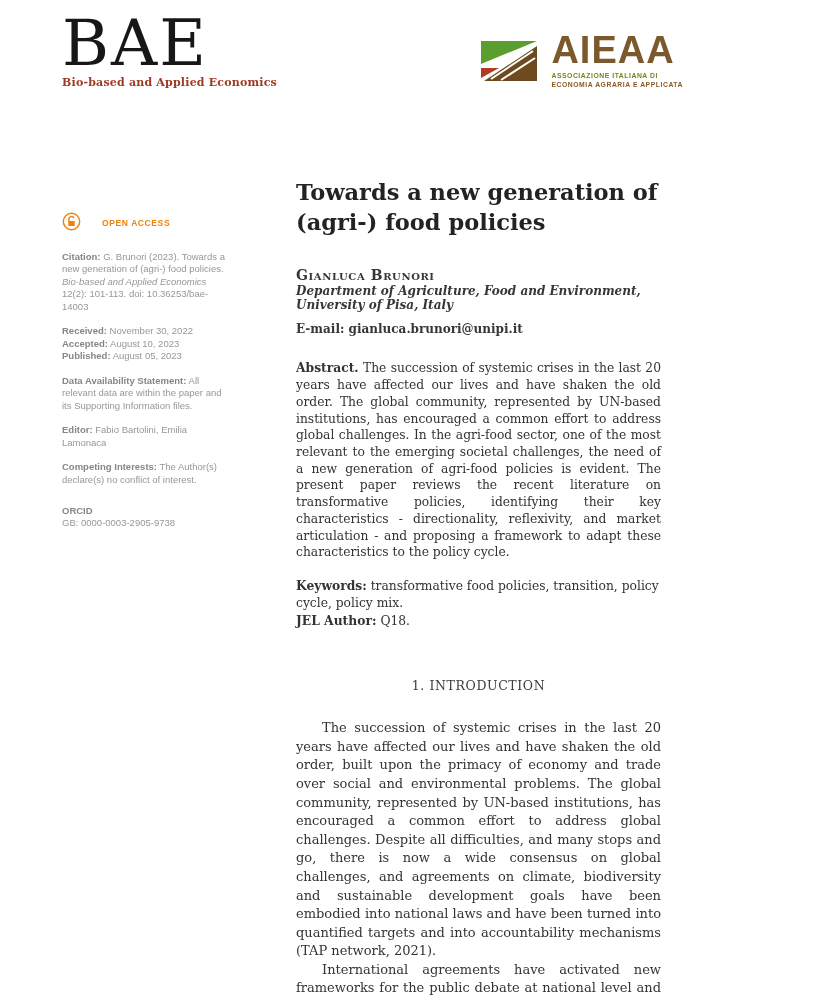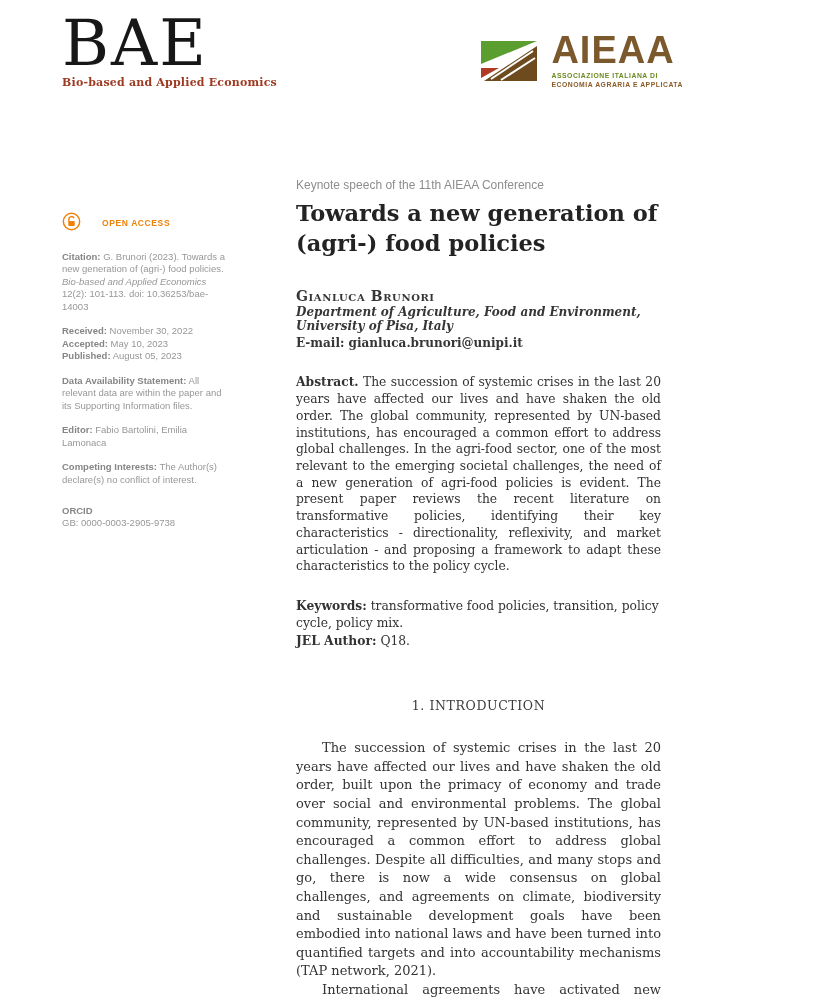--- a/index.html
+++ b/index.html
@@ -41,24 +41,24 @@
   .orcid-block { margin-top:18px; }
 
   .main { flex:1; margin-left:64px; }
   .kicker { font-family:"Liberation Sans",sans-serif; color:#8d8d8d;
     font-size:12px; margin-bottom:7px; }
   .title { font-size:22.5px; font-weight:bold; color:#232323; line-height:1.32;
     max-width:452px; margin-bottom:30px; }
   .author { font-variant:small-caps; font-weight:600; font-size:14px;
     letter-spacing:0.6px; color:#363636; margin-bottom:1px; }
   .affiliation { font-style:italic; font-weight:bold; font-size:12px;
-    color:#363636; margin-bottom:3px; }
+    color:#363636; margin-bottom:10px; }
   .email { font-size:12px; font-weight:bold; color:#363636; margin-bottom:24px; }
   .abstract { font-size:12.3px; line-height:1.36; text-align:justify;
-    color:#333333; margin-bottom:23px; }
+    color:#333333; margin-bottom:17px; }
   .kwline { font-size:12.3px; line-height:1.36; color:#333333; margin-bottom:2px; }
   .section-heading { text-align:center; font-size:12.5px; color:#3c3c3c;
     letter-spacing:0.6px; margin:48px 0 26px 0; font-weight:normal; }
   .body-par { font-size:13px; line-height:18.6px; text-align:justify;
     text-indent:26px; color:#333333; }
 </style>
 </head>
 <body>
 
 <div class="page">
@@ -100,35 +100,34 @@
             <path d="M7.2 10 V7.6 a2.9 2.9 0 0 1 5.5 -1.2" fill="none" stroke="#ef8109" stroke-width="1.5"></path>
             <rect x="6.6" y="9.6" width="6.8" height="5.2" rx="0.8" fill="#ef8109"></rect>
           </svg>
         </span>
         <span class="open-access-label">OPEN ACCESS</span>
       </div>
 
       <p><b>Citation:</b> <span>G. Brunori (2023). Towards a new generation of (agri-) food policies.</span> <i>Bio-based and Applied Economics</i> <span>12(2): 101-113. doi: 10.36253/bae-14003</span></p>
 
       <p><b>Received:</b> <span>November 30, 2022</span><br>
-      <b>Accepted:</b> <span>May 10, 2023</span><br>
+      <b>Accepted:</b> <span>August 10, 2023</span><br>
       <b>Published:</b> <span>August 05, 2023</span></p>
 
       <p><b>Data Availability Statement:</b> <span>All relevant data are within the paper and its Supporting Information files.</span></p>
 
       <p><b>Editor:</b> <span>Fabio Bartolini, Emilia Lamonaca</span></p>
 
       <p><b>Competing Interests:</b> <span>The Author(s) declare(s) no conflict of interest.</span></p>
 
       <p class="orcid-block"><b>ORCID</b><br>
       <span>GB: 0000-0003-2905-9738</span></p>
     </aside>
 
     <main class="main">
-      <div class="kicker">Keynote speech of the 11th AIEAA Conference</div>
       <h1 class="title">Towards a new generation of (agri-) food policies</h1>
 
       <div class="author">Gianluca Brunori</div>
       <div class="affiliation">Department of Agriculture, Food and Environment, University of Pisa, Italy</div>
       <div class="email"><span>E-mail:</span> <span>gianluca.brunori@unipi.it</span></div>
 
       <p class="abstract"><b>Abstract.</b> <span>The succession of systemic crises in the last 20 years have affected our lives and have shaken the old order. The global community, represented by UN-based institutions, has encouraged a common effort to address global challenges. In the agri-food sector, one of the most relevant to the emerging societal challenges, the need of a new generation of agri-food policies is evident. The present paper reviews the recent literature on transformative policies, identifying their key characteristics - directionality, reflexivity, and market articulation - and proposing a framework to adapt these characteristics to the policy cycle.</span></p>
 
       <p class="kwline"><b>Keywords:</b> <span>transformative food policies, transition, policy cycle, policy mix.</span></p>
       <p class="kwline"><b>JEL Author:</b> <span>Q18.</span></p>

